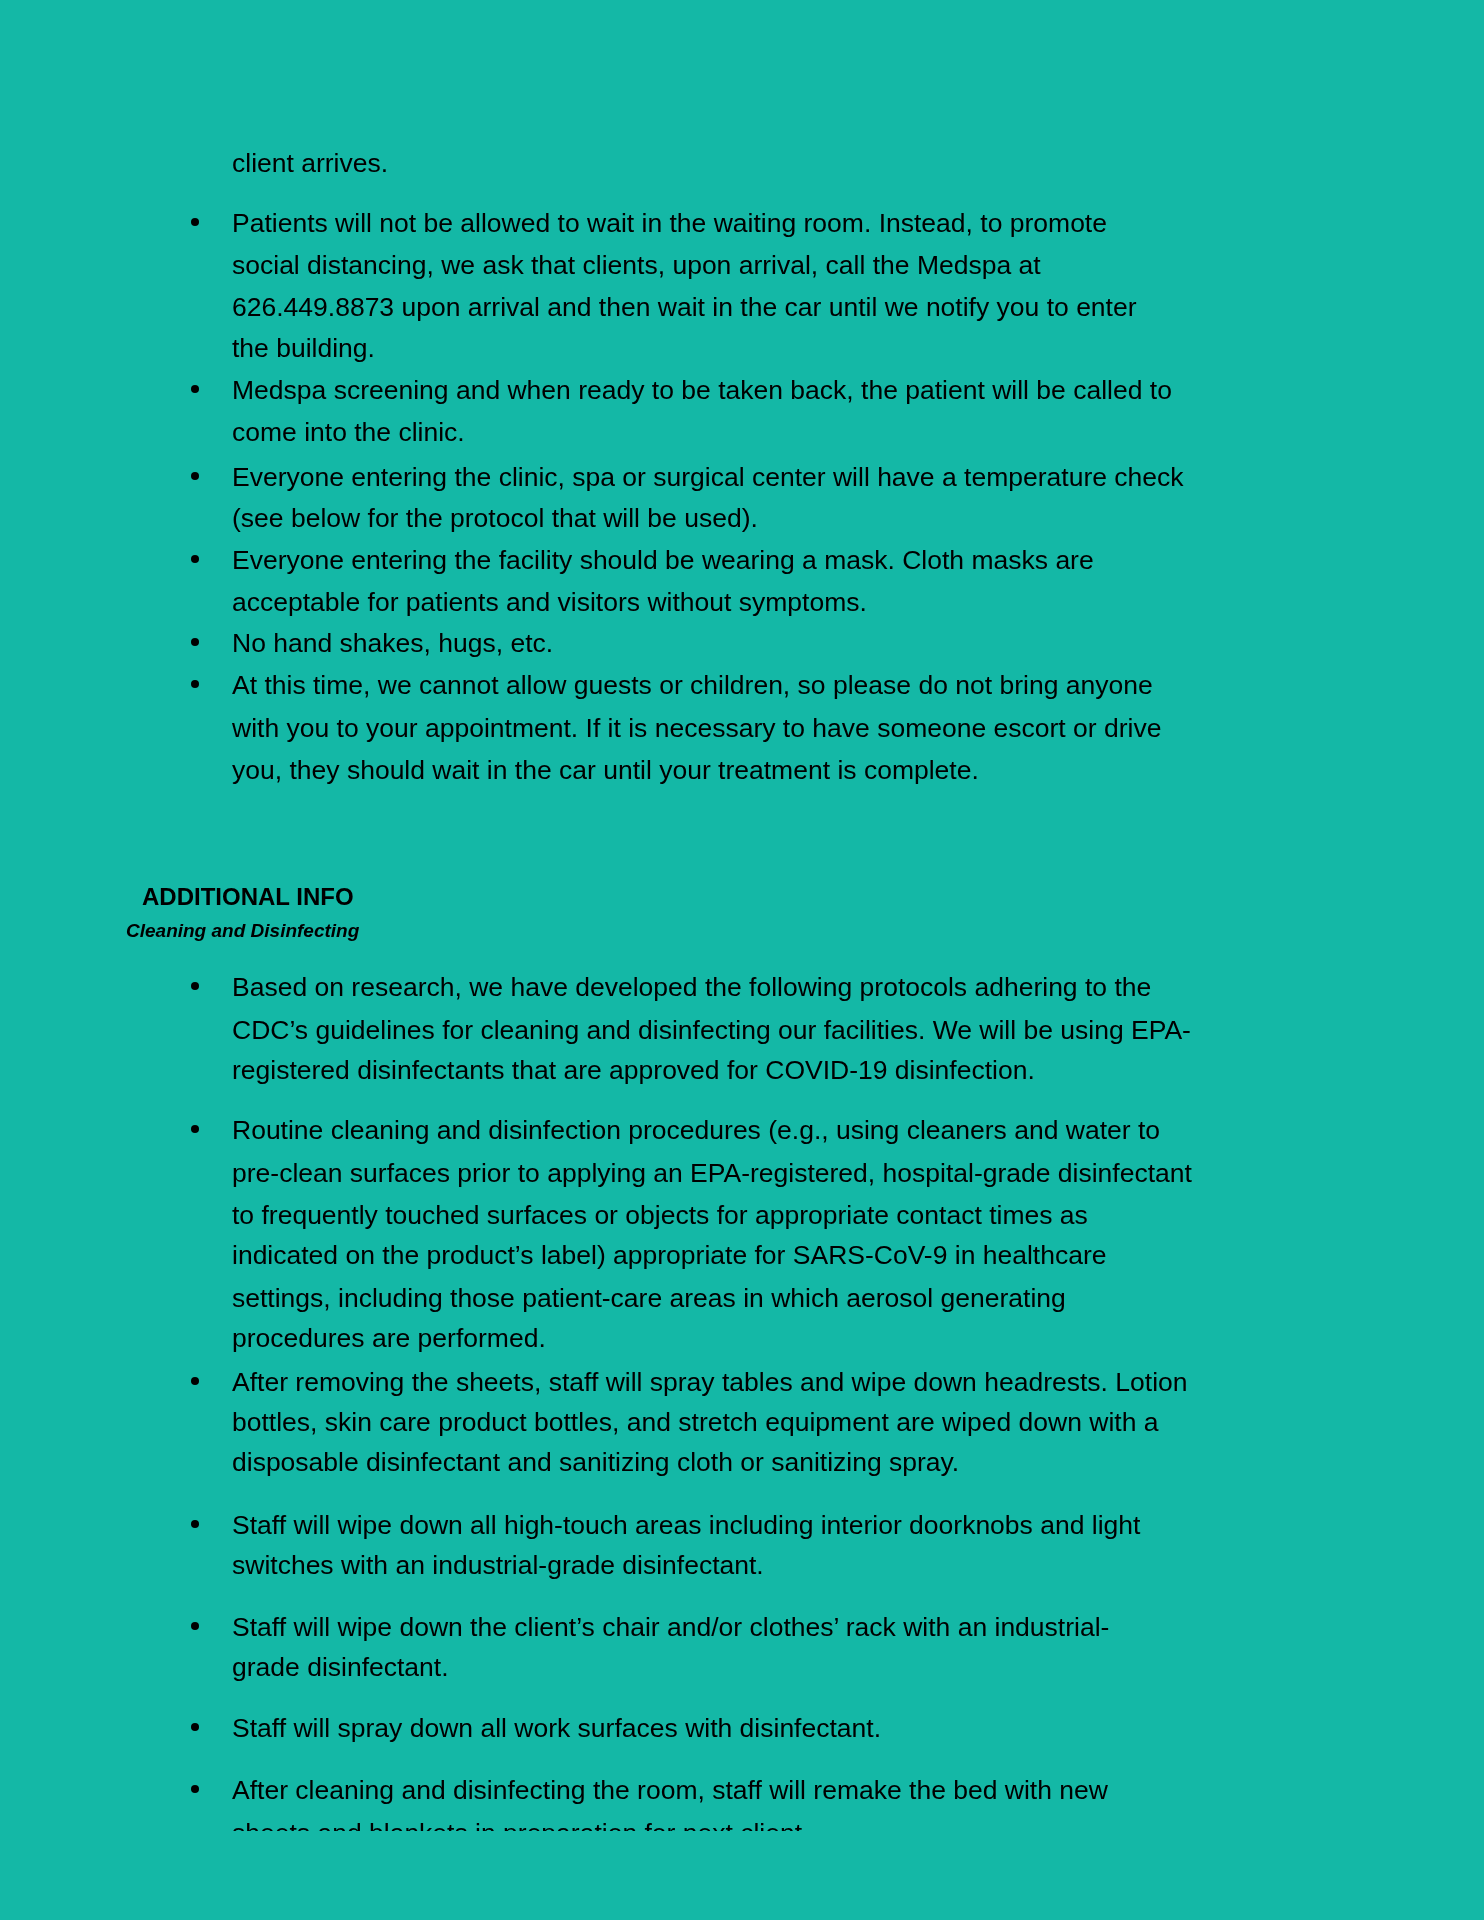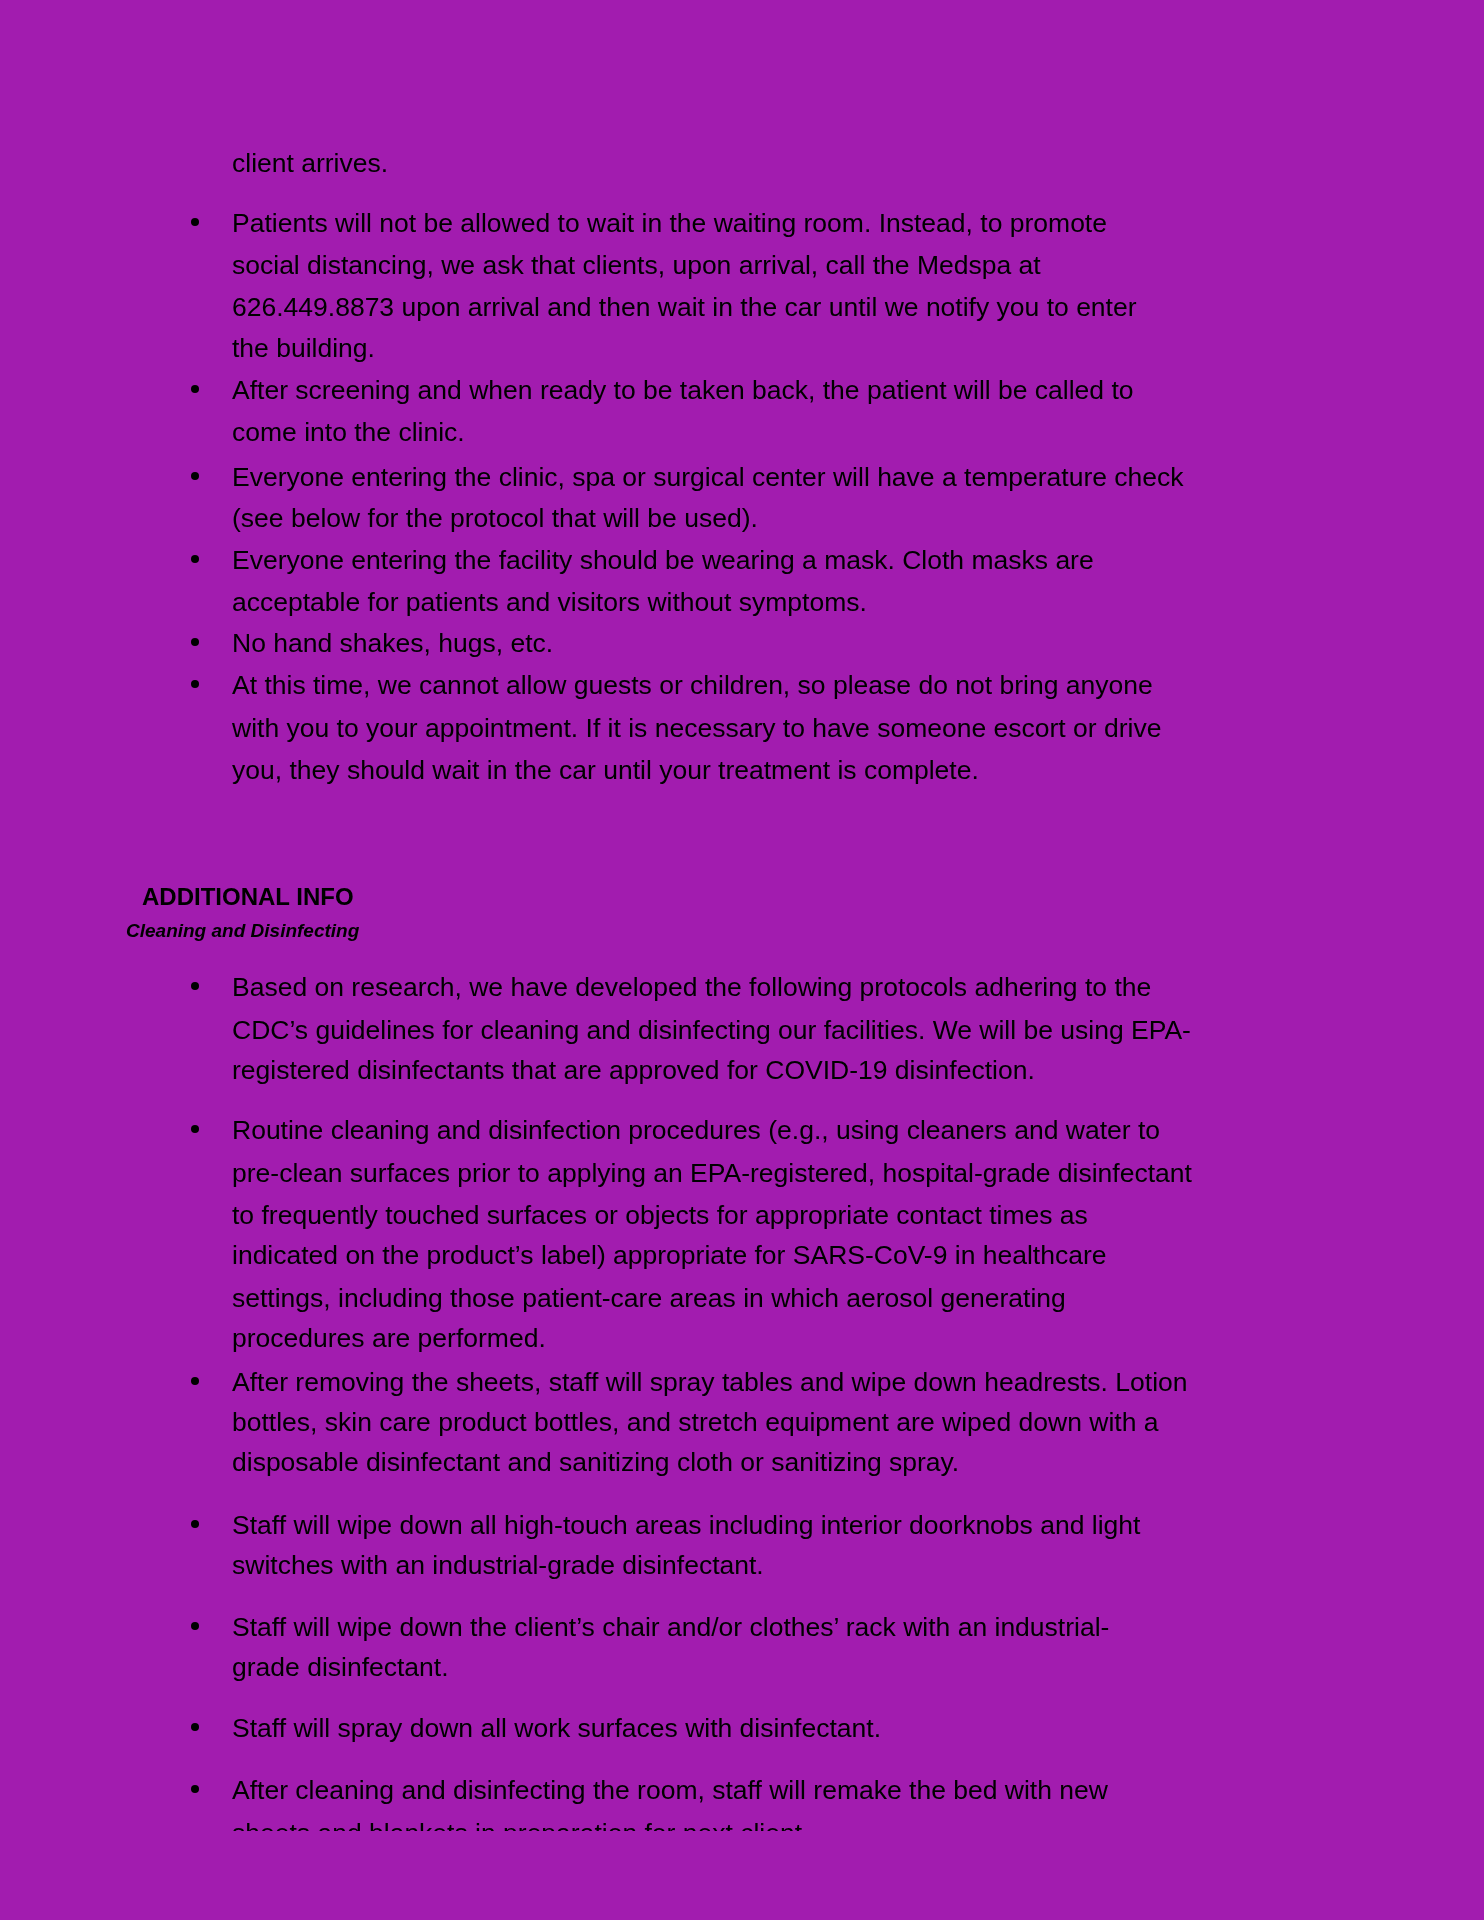--- a/index.html
+++ b/index.html
@@ -13,21 +13,21 @@
     position: relative;
     overflow: hidden;
     font-family: "Liberation Sans", "DejaVu Sans", sans-serif;
     color: #000000;
   }
   .page {
     position: absolute;
     left: 0; top: 0;
     width: 1484px;
     height: 1920px;
-    background: #a21caf;
+    background: #14b8a6;
   }
   .clip {
     position: absolute;
     left: 0; top: 0;
     width: 1484px;
     height: 1831px;
     overflow: hidden;
   }
   .line {
     position: absolute;
@@ -74,21 +74,21 @@
 
     <div class="line" style="top:142px">client arrives.</div>
 
     <div class="bullet" style="top:218px"></div>
     <div class="line" style="top:202px">Patients will not be allowed to wait in the waiting room. Instead, to promote</div>
     <div class="line" style="top:244px">social distancing, we ask that clients, upon arrival, call the Medspa at</div>
     <div class="line" style="top:286px">626.449.8873 upon arrival and then wait in the car until we notify you to enter</div>
     <div class="line" style="top:327px">the building.</div>
 
     <div class="bullet" style="top:385px"></div>
-    <div class="line" style="top:369px">After screening and when ready to be taken back, the patient will be called to</div>
+    <div class="line" style="top:369px">Medspa screening and when ready to be taken back, the patient will be called to</div>
     <div class="line" style="top:411px">come into the clinic.</div>
 
     <div class="bullet" style="top:472px"></div>
     <div class="line" style="top:456px">Everyone entering the clinic, spa or surgical center will have a temperature check</div>
     <div class="line" style="top:497px">(see below for the protocol that will be used).</div>
 
     <div class="bullet" style="top:555px"></div>
     <div class="line" style="top:539px">Everyone entering the facility should be wearing a mask. Cloth masks are</div>
     <div class="line" style="top:581px">acceptable for patients and visitors without symptoms.</div>
 

